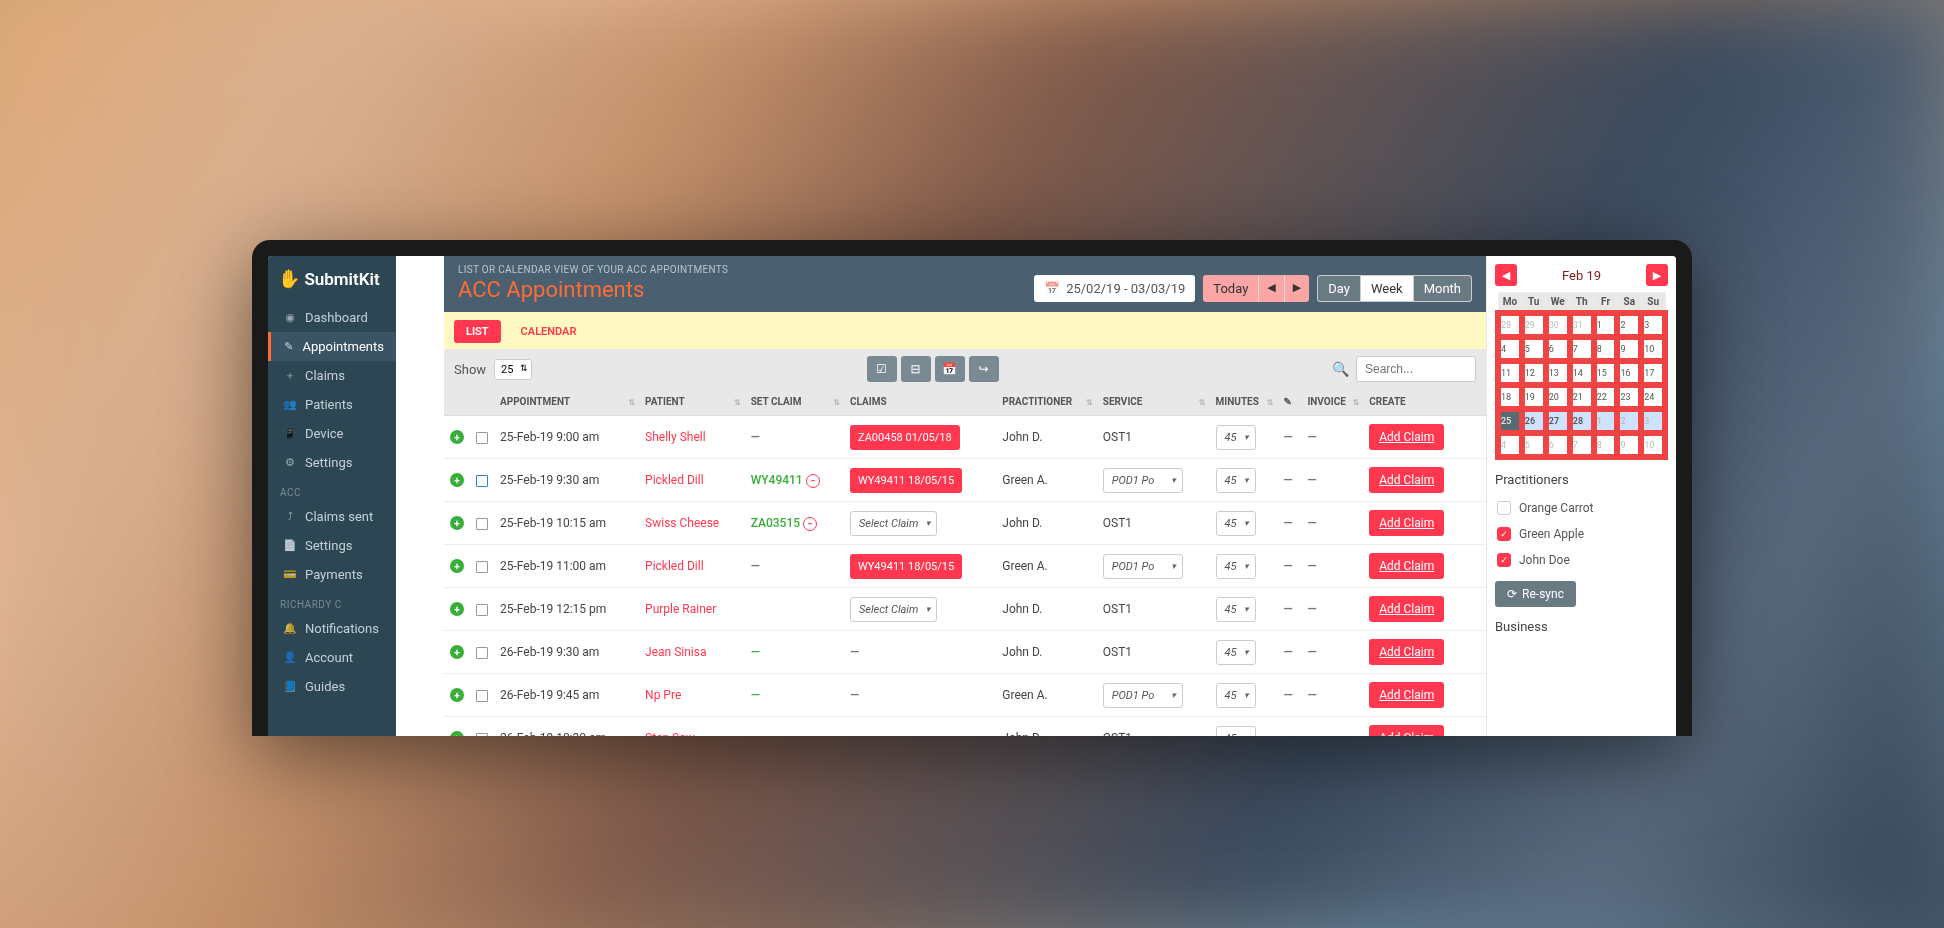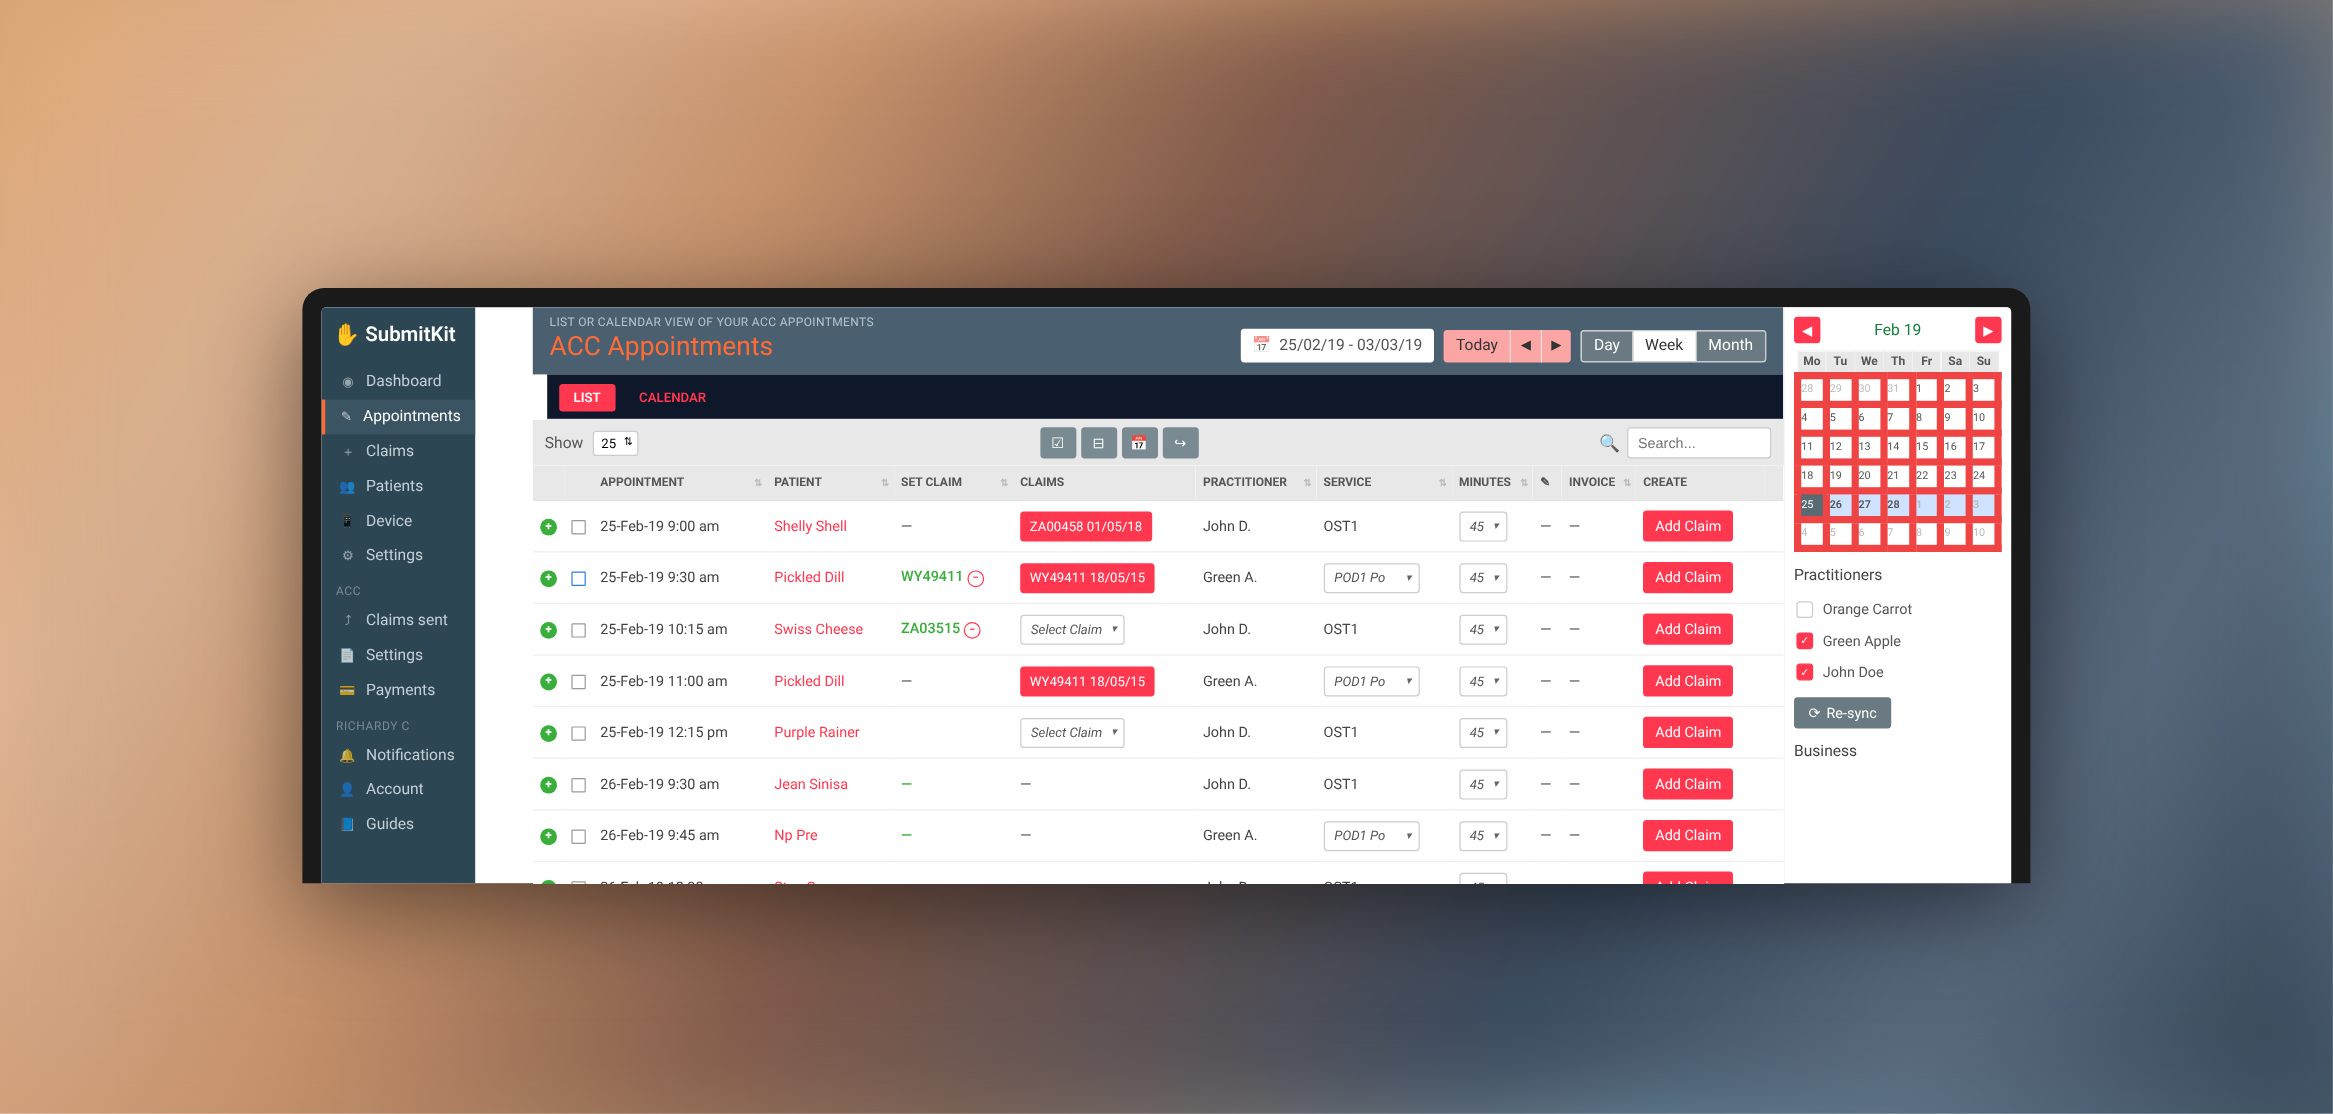--- a/index.html
+++ b/index.html
@@ -95,25 +95,24 @@
   .view-toggle {
     background: #fff; border-radius: 3px; display: flex; align-items: flex-end;
     border: 1px solid #ccc; overflow: hidden;
   }
   .view-btn { padding: 5px 10px; font-size: 13px; color: #333; cursor: pointer; border-right: 1px solid #ccc; }
   .view-btn:last-child { border-right: none; }
   .view-btn.dark { background: #6a7a82; color: #fff; }
 
   
   .tabs {
-    background: #0f172a;
+    background: #fef9c3;
     padding: 8px 10px 0;
     display: flex; gap: 8px;
     border-bottom: 1px solid #e8e8e8;
-    margin-left: 12px;
   }
   .tab {
     padding: 5px 12px; font-size: 11px; font-weight: 600;
     border-radius: 3px; cursor: pointer; margin-bottom: 6px;
   }
   .tab.active { background: #ff3850; color: #fff; }
   .tab.inactive { color: #ff3850; }
 
   
   .toolbar {
@@ -195,39 +194,39 @@
     font-style: italic;
   }
   .select-inline::after {
     content: '▾'; position: absolute; right: 6px; top: 50%;
     transform: translateY(-50%); color: #666; font-size: 9px;
   }
   .dash { color: #777; font-weight: 600; }
   .btn-red {
     background: #ff3850; color: #fff;
     padding: 6px 10px; border-radius: 3px; font-size: 12px;
-    cursor: pointer; display: inline-block;
+    cursor: pointer; display: inline-block; text-decoration: underline;
   }
 
   
   .rightpanel {
     width: 190px; flex-shrink: 0;
     background: #fff;
     border-left: 1px solid #e8e8e8;
     padding: 8px;
     font-size: 12px;
     overflow: auto;
   }
   .mini-cal-head { display: flex; align-items: center; justify-content: space-between; margin-bottom: 6px; }
   .mini-arrow {
     background: #ff3850; color: #fff; width: 22px; height: 22px;
     border-radius: 3px; display:flex; align-items:center; justify-content:center;
     cursor: pointer; font-size: 11px;
   }
-  .mini-month { font-size: 13px; color: #15803d; }
+  .mini-month { font-size: 13px; color: #7f1d1d; }
   .mini-cal { width: 100%; border-collapse: collapse; font-size: 9px; }
   .mini-cal th { color: #555; font-weight: 700; padding: 3px 0; text-align:center; border: 1px solid #eee; }
   .mini-cal td { text-align: left; padding: 4px 0; color: #555; border: 6px solid #ef4444; cursor:pointer; }
   .mini-cal td.mute { color: #bbb; }
   .mini-cal td.hl { background: #cfe2ff; font-weight: 600; }
   .mini-cal td.today { background: #5a6a72; color: #fff; }
   .panel-section { margin-top: 12px; }
   .panel-title { font-size: 13px; color: #444; margin-bottom: 8px; }
   .check-row { display: flex; align-items: center; gap: 8px; padding: 6px 2px; }
   .check-box {

